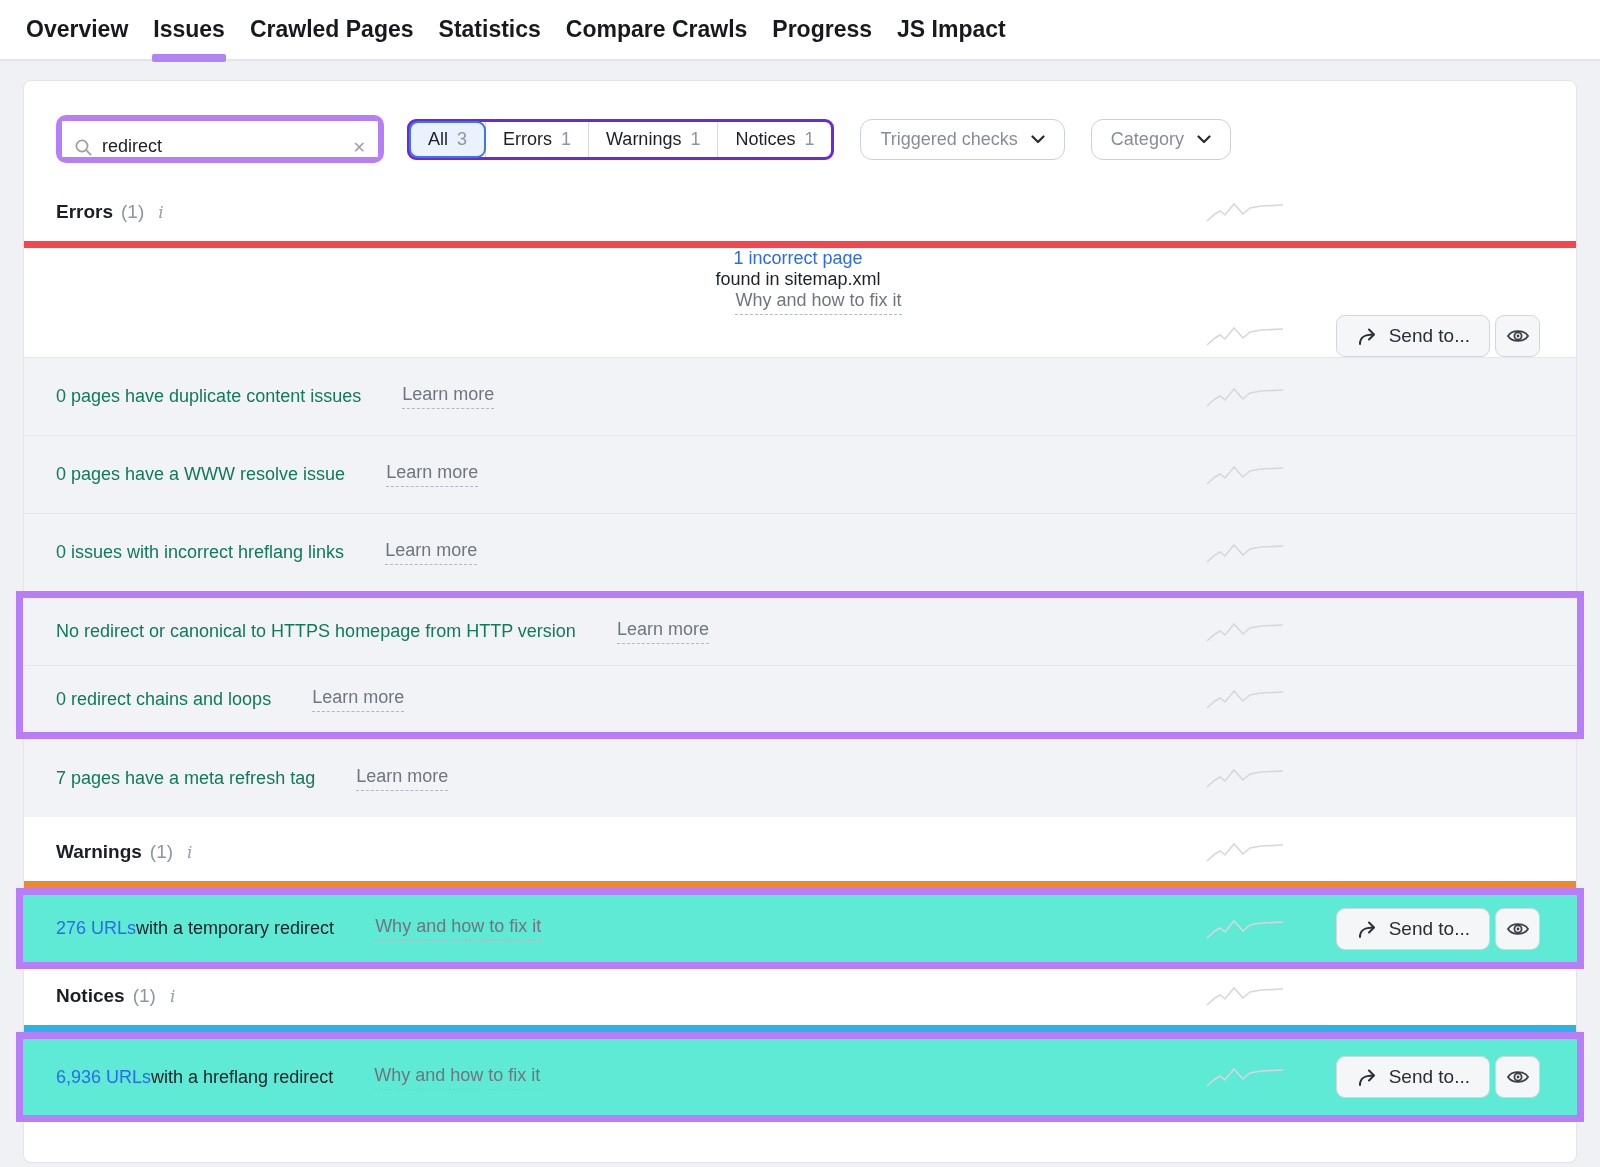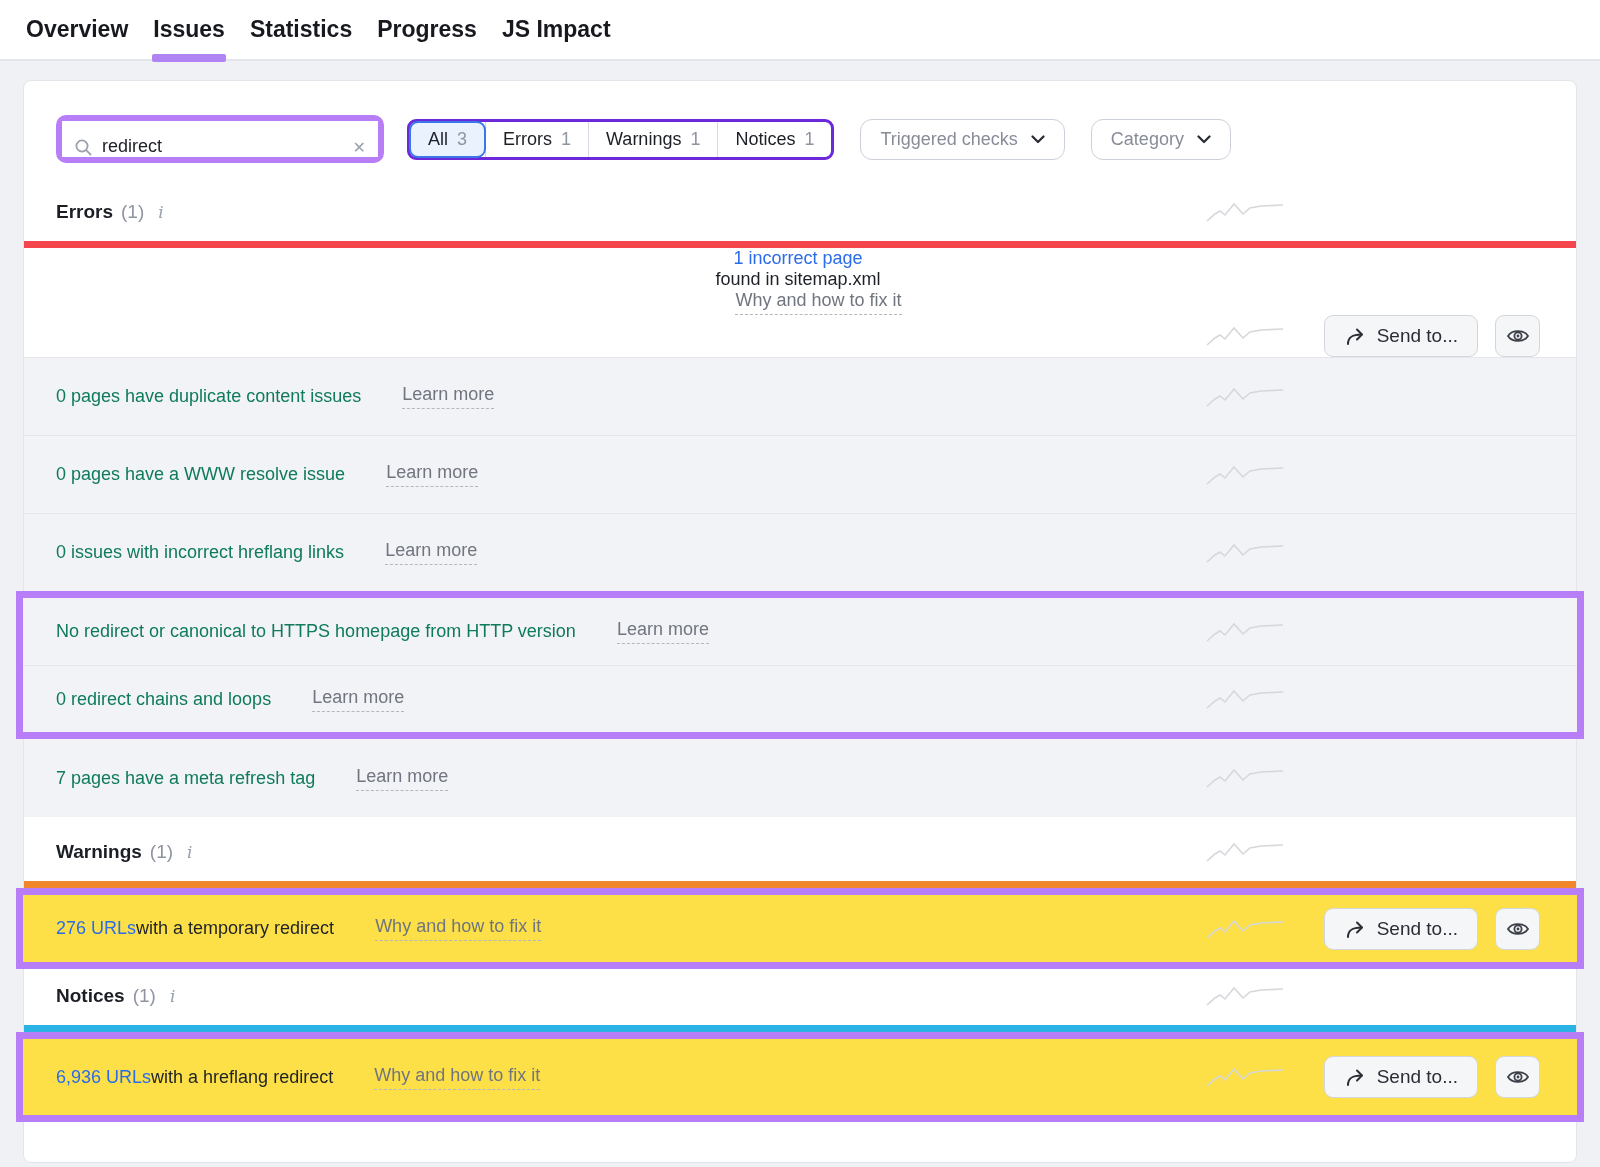--- a/index.html
+++ b/index.html
@@ -165,21 +165,21 @@
   }
   
   .right-cluster {
     margin-left: auto;
     display: flex;
     align-items: center;
     width: 334px;
     flex-shrink: 0;
   }
   .spark { width: 78px; height: 26px; flex-shrink: 0; }
-  .btns { margin-left: auto; display: flex; align-items: center; gap: 17px; }
+  .btns { margin-left: auto; display: flex; align-items: center; gap: 5px; }
   .btn {
     display: flex;
     align-items: center;
     gap: 11px;
     height: 42px;
     padding: 0 19px;
     background: #f5f6f8;
     border: 1px solid #d3d6dc;
     border-radius: 9px;
     font-size: 19px;
@@ -187,32 +187,34 @@
     cursor: pointer;
     white-space: nowrap;
   }
   .btn.icon-only { width: 45px; padding: 0; justify-content: center; }
   
   .hl-box {
     border: 7px solid #b87ef7;
     margin: 0 -8px;
     position: relative;
     z-index: 2;
-    background: #fde047;
+    background: #5eead4;
   }
   .hl-box .issue-row { padding-left: 33px; padding-right: 37px; }
   .hl-box .issue-row.inner-short { min-height: 67px; }
 </style>
 </head>
 <body>
 
 <div class="topnav">
   <div class="navtab">Overview</div>
   <div class="navtab active">Issues</div>
+  <div class="navtab">Crawled Pages</div>
   <div class="navtab">Statistics</div>
+  <div class="navtab">Compare Crawls</div>
   <div class="navtab">Progress</div>
   <div class="navtab">JS Impact</div>
 </div>
 
 <div class="card">
 
   <div class="toolbar">
     <div class="search-annotation">
       <div class="searchbox">
         <svg class="sicon" width="19" height="19" viewBox="0 0 19 19">

